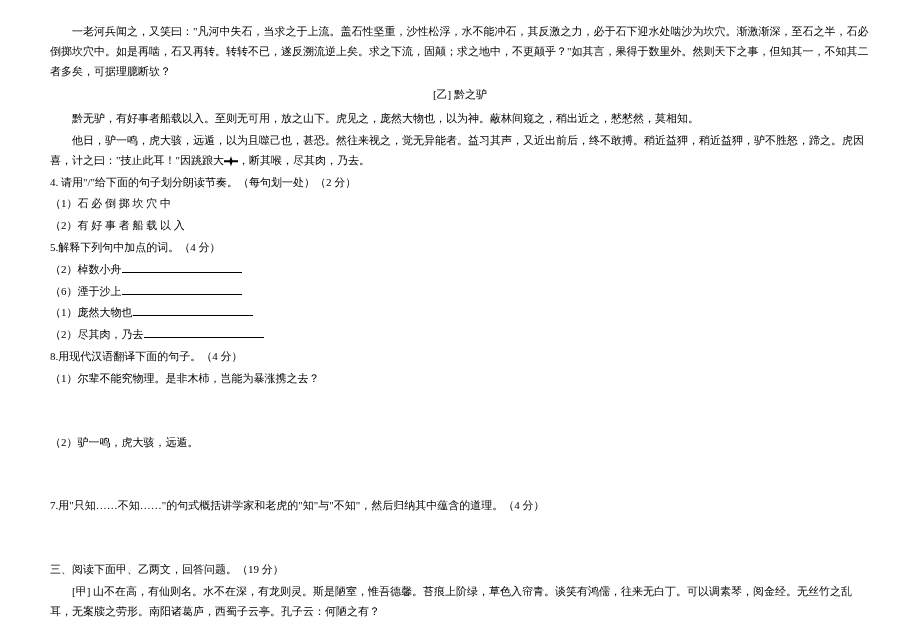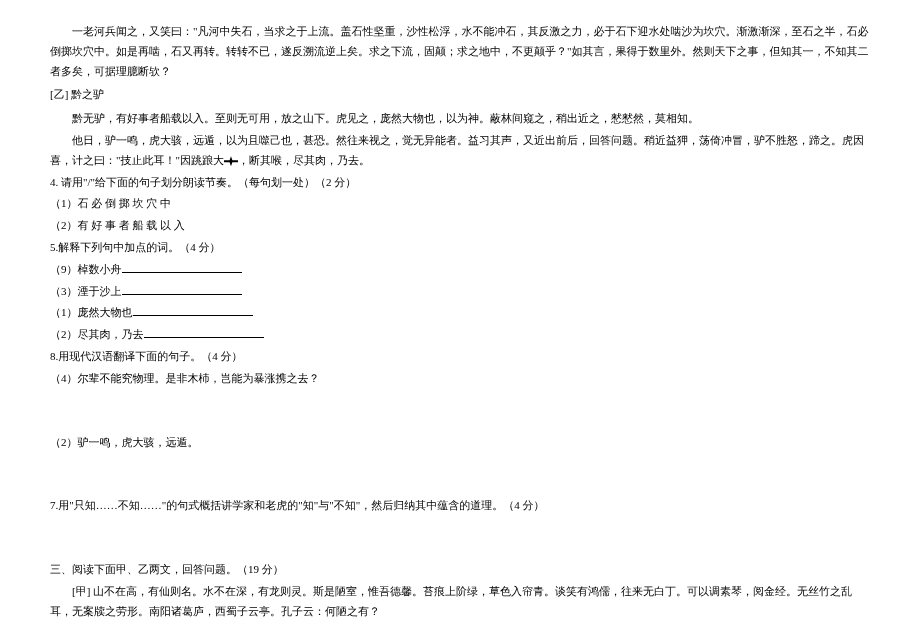--- a/index.html
+++ b/index.html
@@ -10,21 +10,21 @@
     color: #000;
     margin: 0;
     padding: 20px 50px;
     width: 820px;
   }
   .para {
     text-indent: 2em;
     margin: 2px 0;
   }
   .center {
-    text-align: left;
+    text-align: center;
     margin: 4px 0;
   }
   .no-indent {
     margin: 2px 0;
   }
   .blank {
     display: inline-block;
     border-bottom: 1px solid #000;
     width: 120px;
     height: 12px;
@@ -49,35 +49,35 @@
 </head>
 <body>
 
 <div class="para">一老河兵闻之，又笑曰："凡河中失石，当求之于上流。盖石性坚重，沙性松浮，水不能冲石，其反激之力，必于石下迎水处啮沙为坎穴。渐激渐深，至石之半，石必倒掷坎穴中。如是再啮，石又再转。转转不已，遂反溯流逆上矣。求之下流，固颠；求之地中，不更颠乎？"如其言，果得于数里外。然则天下之事，但知其一，不知其二者多矣，可据理臆断欤？</div>
 
 <div class="center">[乙] 黔之驴</div>
 
 <div class="para">黔无驴，有好事者船载以入。至则无可用，放之山下。虎见之，庞然大物也，以为神。蔽林间窥之，稍出近之，慭慭然，莫相知。</div>
 
 <div class="para">
-  <span>他日，驴一鸣，虎大骇，远遁，以为且噬己也，甚恐。然往来视之，觉无异能者。益习其声，又近出前后，回答问题。稍近益狎，荡倚冲冒，驴不胜怒，蹄之。虎因喜，计之曰："技止此耳！"因跳踉大</span><span class="icon-fly"></span><span>，断其喉，尽其肉，乃去。</span>
+  <span>他日，驴一鸣，虎大骇，远遁，以为且噬己也，甚恐。然往来视之，觉无异能者。益习其声，又近出前后，终不敢搏。稍近益狎，稍近益狎，驴不胜怒，蹄之。虎因喜，计之曰："技止此耳！"因跳踉大</span><span class="icon-fly"></span><span>，断其喉，尽其肉，乃去。</span>
 </div>
 
 <div class="no-indent">4. 请用"/"给下面的句子划分朗读节奏。（每句划一处）（2 分）</div>
 <div class="no-indent">（1）石 必 倒 掷 坎 穴 中</div>
 <div class="no-indent">（2）有 好 事 者 船 载 以 入</div>
 
 <div class="no-indent">5.解释下列句中加点的词。（4 分）</div>
-<div class="no-indent"><span>（9）棹数小舟</span><span class="blank"></span></div>
-<div class="no-indent"><span>（3）湮于沙上</span><span class="blank"></span></div>
+<div class="no-indent"><span>（2）棹数小舟</span><span class="blank"></span></div>
+<div class="no-indent"><span>（6）湮于沙上</span><span class="blank"></span></div>
 <div class="no-indent"><span>（1）庞然大物也</span><span class="blank"></span></div>
 <div class="no-indent"><span>（2）尽其肉，乃去</span><span class="blank"></span></div>
 
 <div class="no-indent">8.用现代汉语翻译下面的句子。（4 分）</div>
-<div class="no-indent">（4）尔辈不能究物理。是非木杮，岂能为暴涨携之去？</div>
+<div class="no-indent">（1）尔辈不能究物理。是非木杮，岂能为暴涨携之去？</div>
 
 <div class="spacer"></div>
 
 <div class="no-indent">（2）驴一鸣，虎大骇，远遁。</div>
 
 <div class="spacer"></div>
 
 <div class="no-indent">7.用"只知……不知……"的句式概括讲学家和老虎的"知"与"不知"，然后归纳其中蕴含的道理。（4 分）</div>
 
 <div class="spacer"></div>

